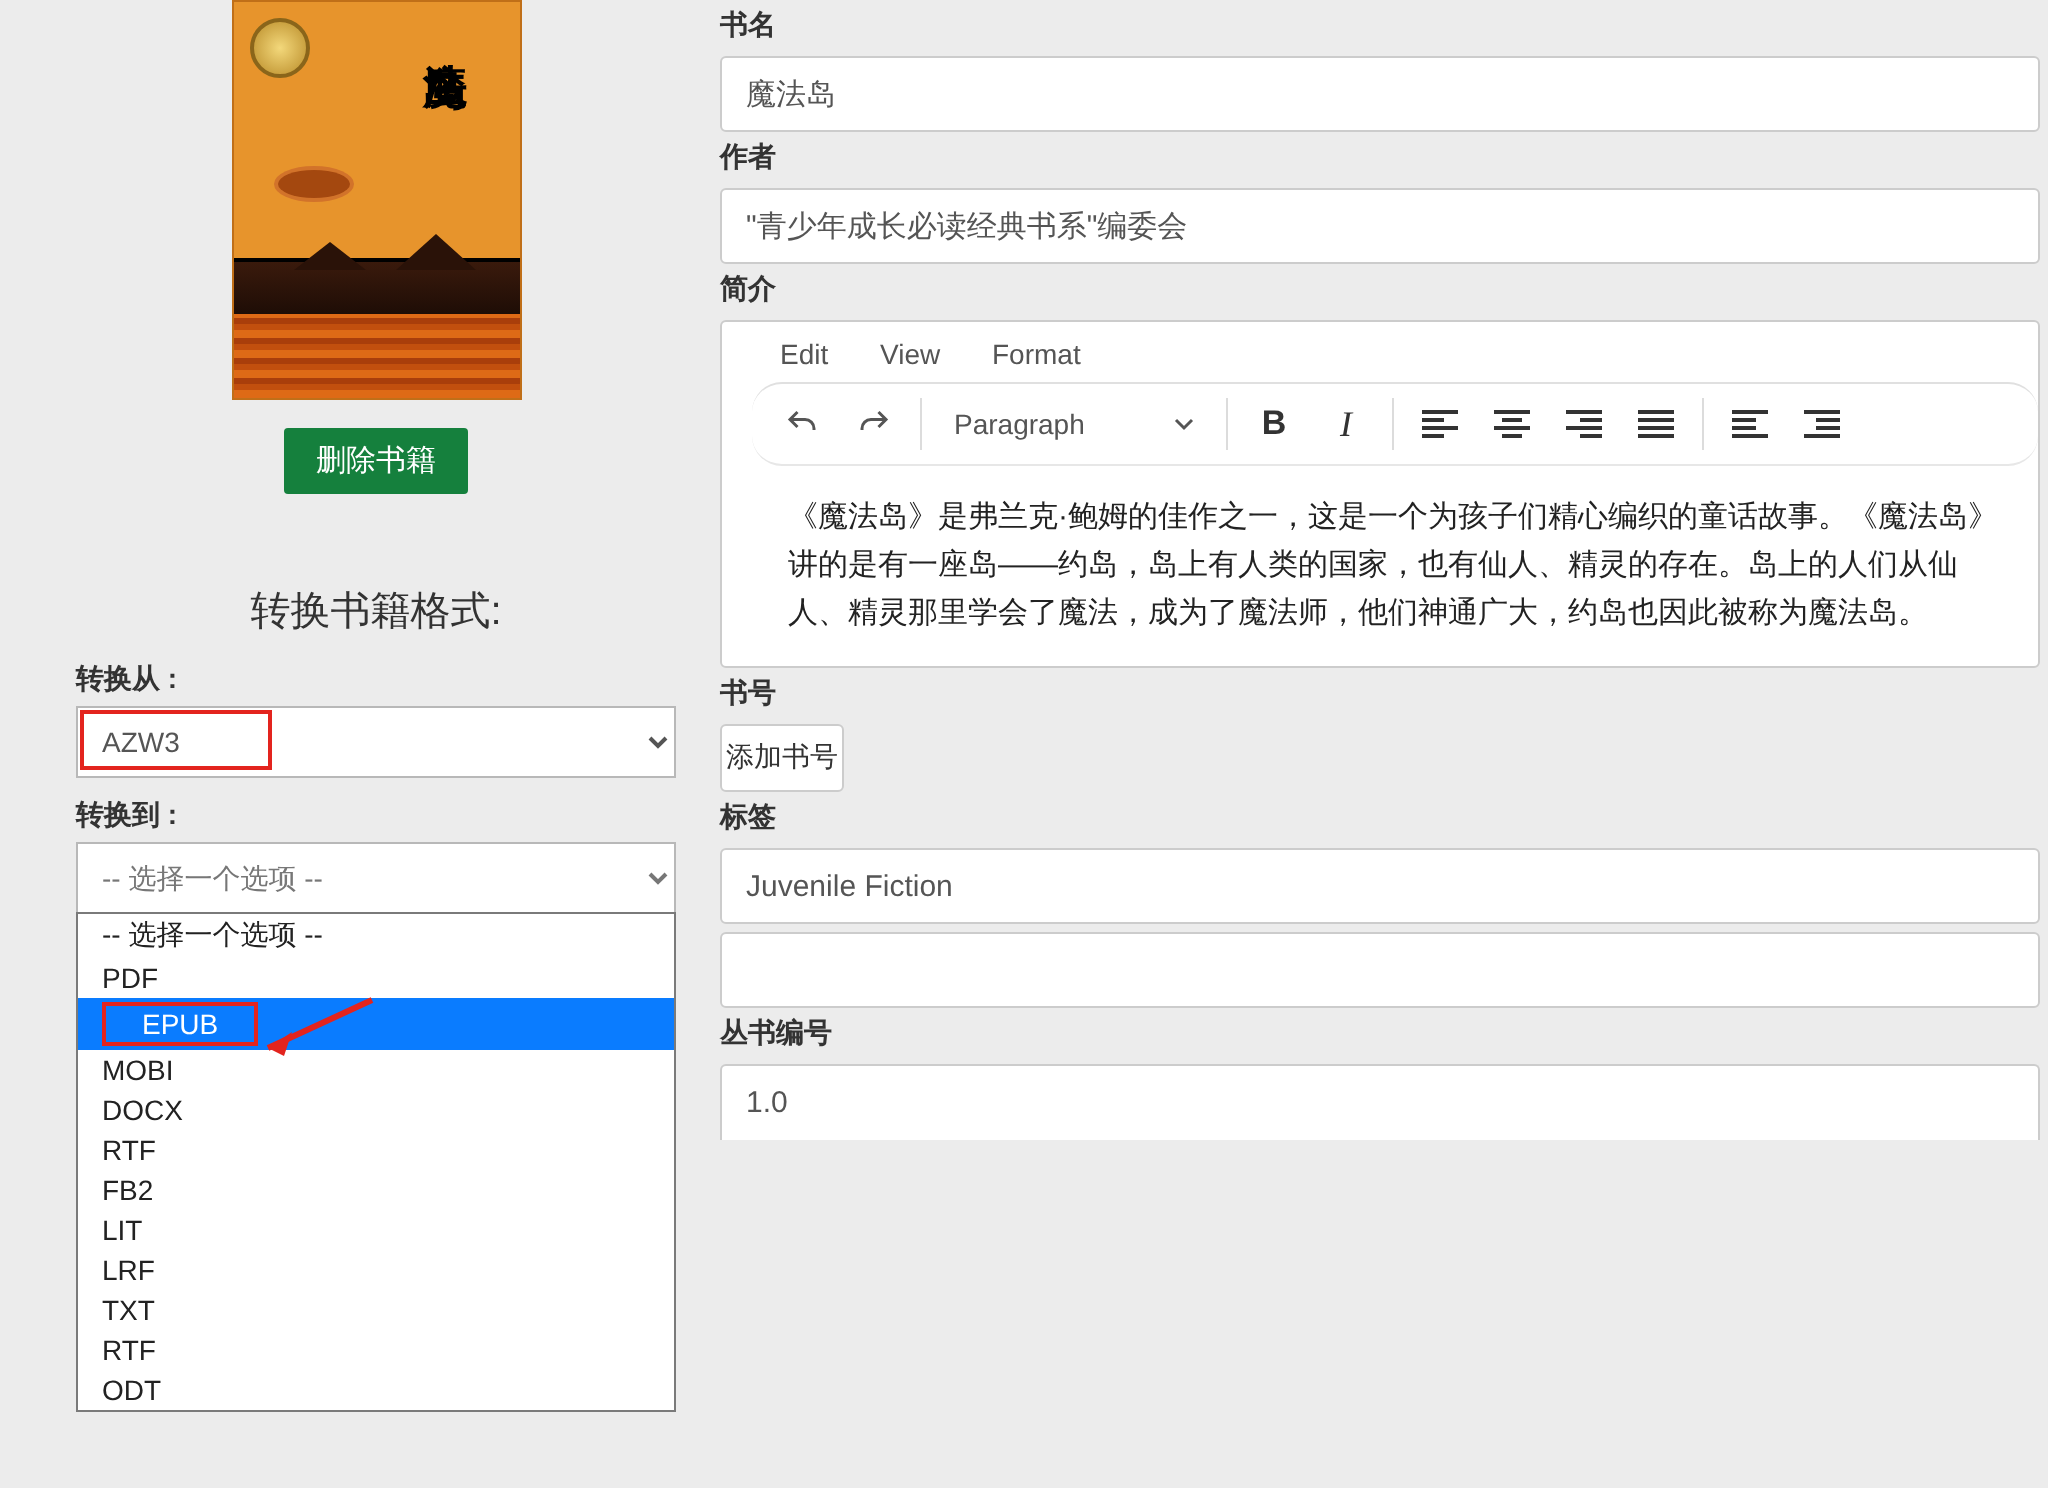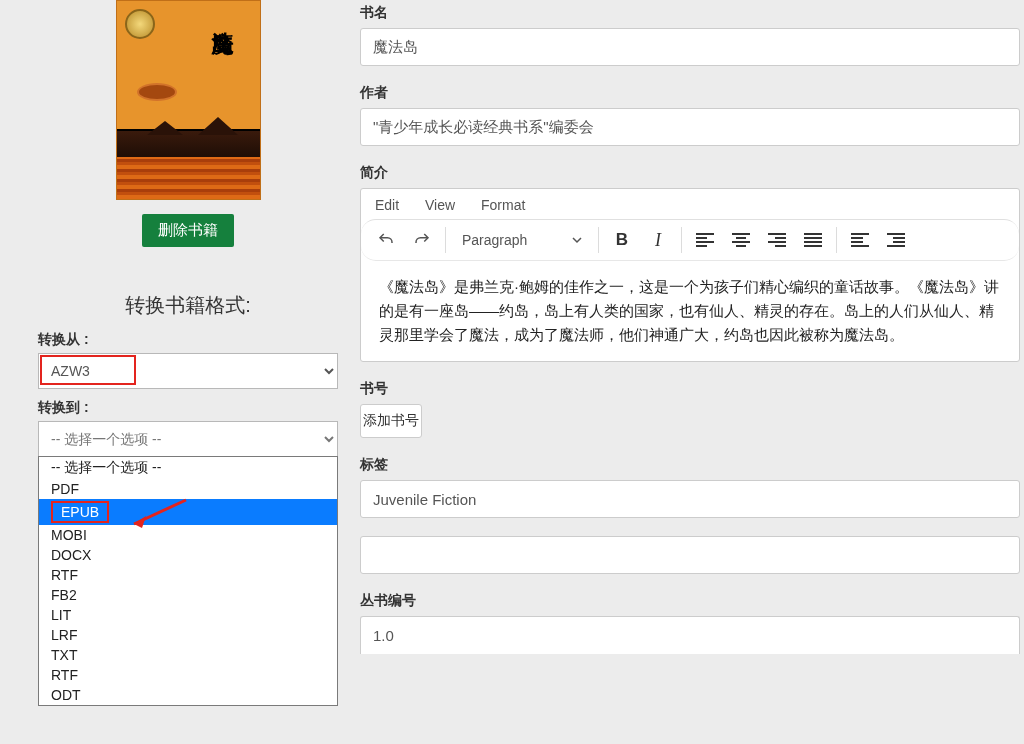--- a/index.html
+++ b/index.html
@@ -153,38 +153,38 @@
     font-size:14px;
     color:#222;
   }
   .dropdown-list .opt.highlight {
     background:#0a7cff;
     color:#fff;
   }
   .epub-box {
     border:2px solid #e3241e;
     display:inline-block;
-    padding:0 8px;
+    padding:0 18px;
     line-height:18px;
   }
 
   
   .red-arrow {
     position:absolute;
     left:126px;
     top:494px;
     width:70px;
     height:40px;
     pointer-events:none;
     z-index:40;
   }
   .red-arrow svg { width:100%; height:100%; overflow:visible; }
 
   
-  .form-group { margin: 4px 0 18px 0; }
+  .form-group { margin: 4px 0 4px 0; }
   .form-group > label {
     display:block;
     font-weight:700;
     font-size:14px;
     margin-bottom:6px;
   }
   .form-control {
     width:660px;
     height:38px;
     border:1px solid #ccc;
@@ -194,20 +194,21 @@
     border-radius:3px;
     color:#555;
   }
 
   
   .editor {
     width:660px;
     border:1px solid #ccc;
     background:#fff;
     border-radius:3px;
+    padding-left:15px;
   }
   .editor .menubar {
     padding:8px 14px 6px 14px;
     font-size:14px;
     color:#555;
   }
   .editor .menubar span { margin-right:22px; cursor:pointer; }
   .editor .toolbar {
     display:flex;
     align-items:center;

